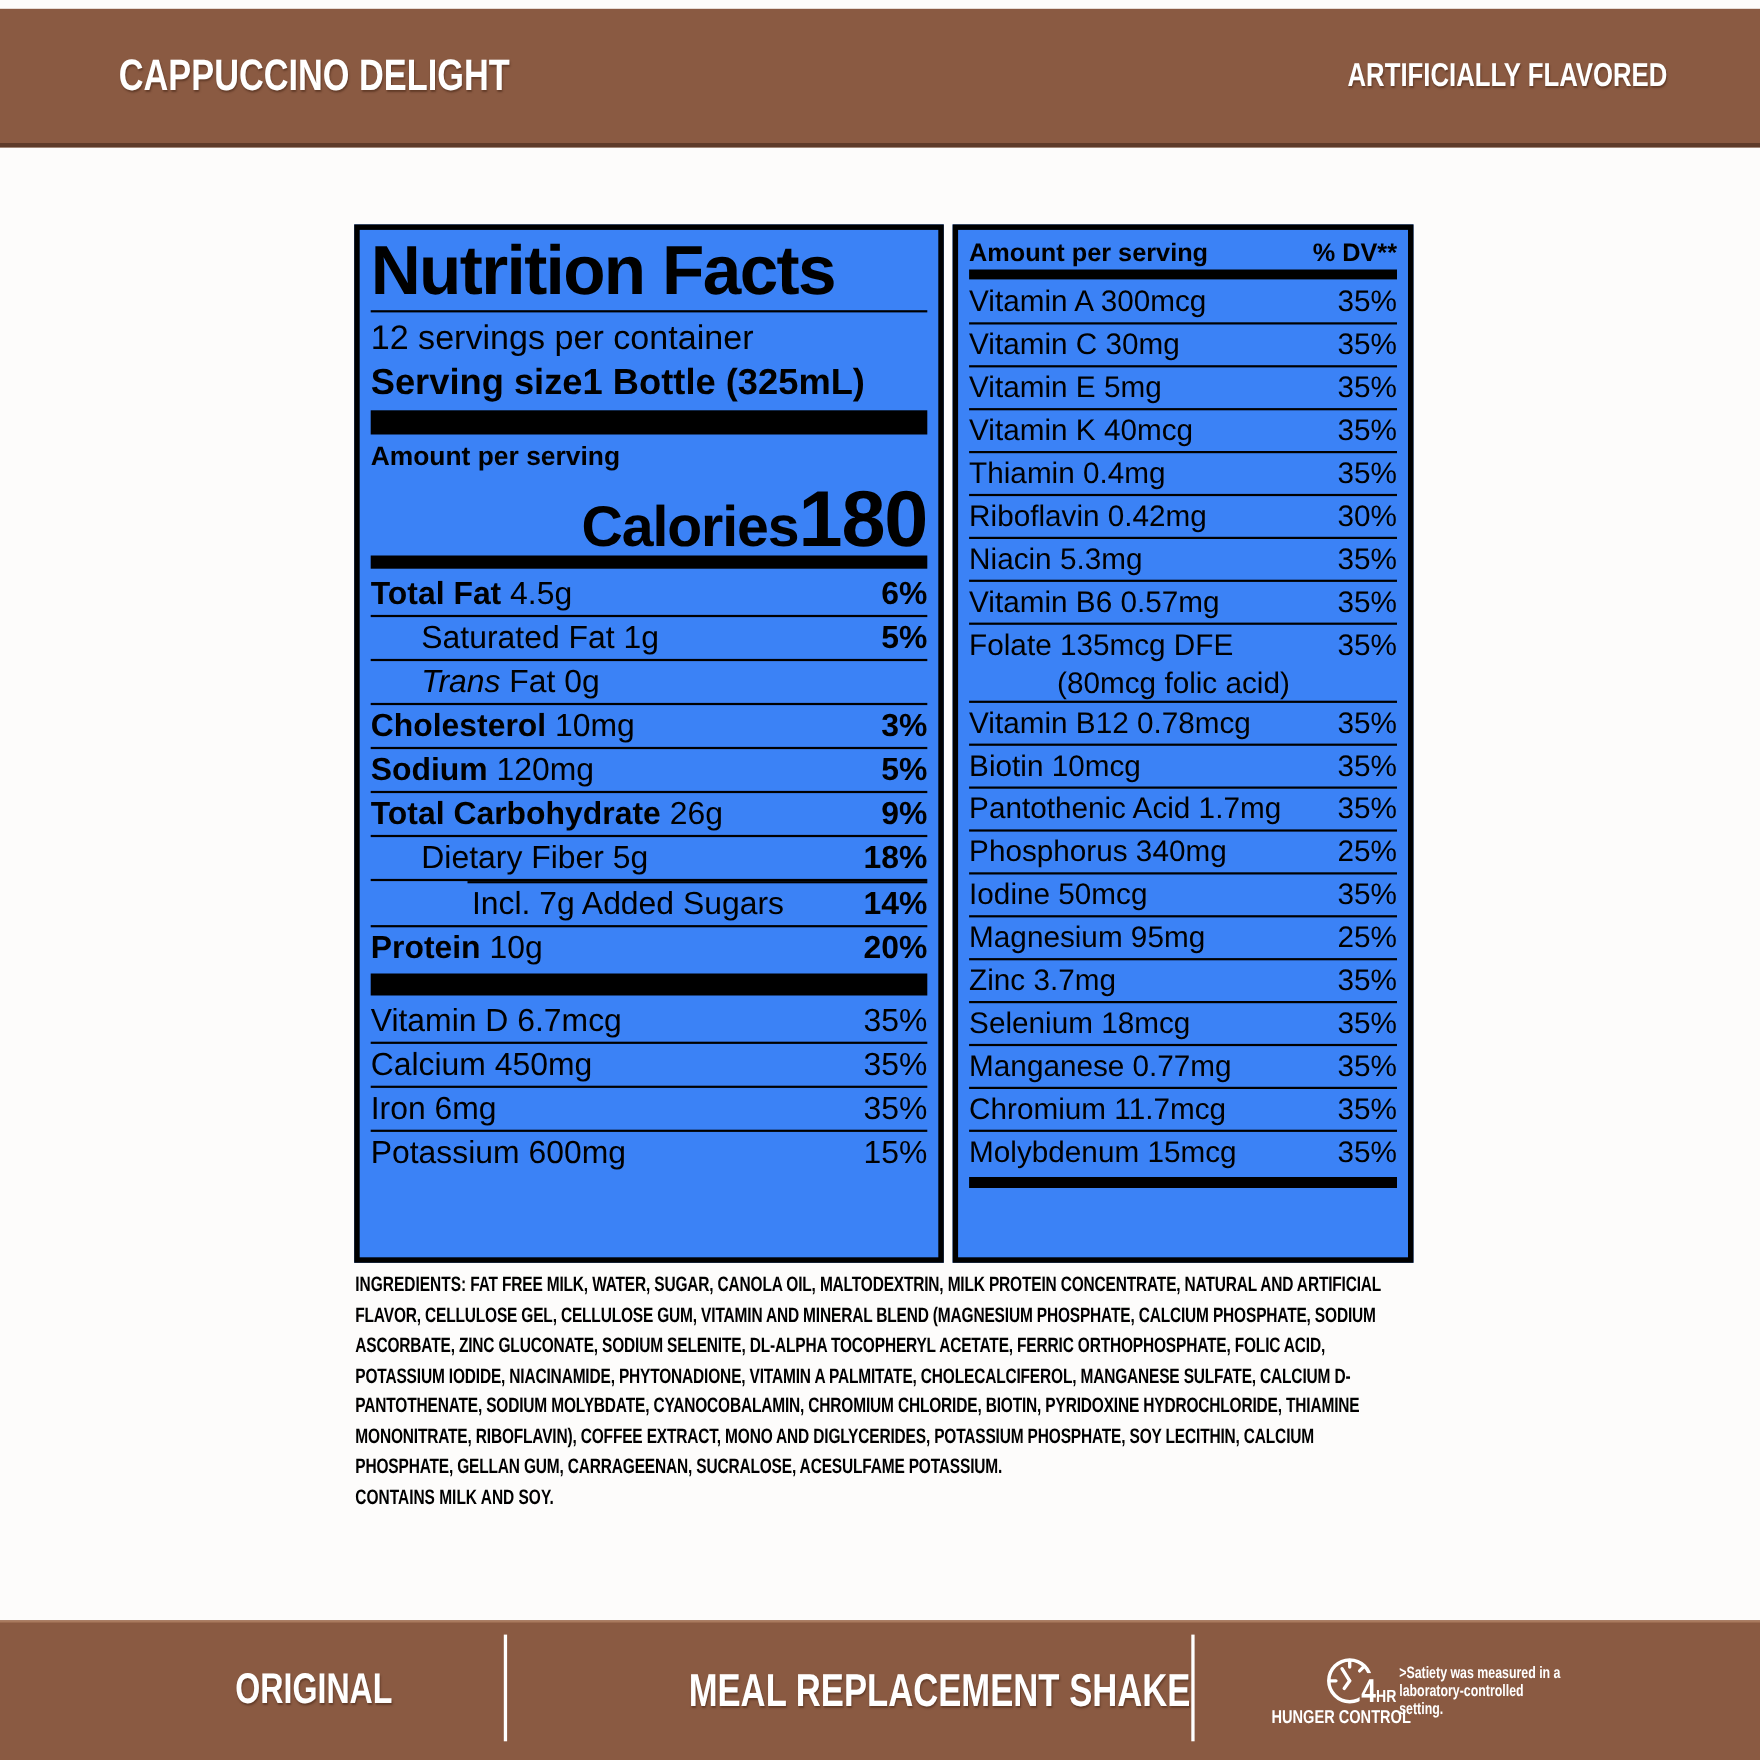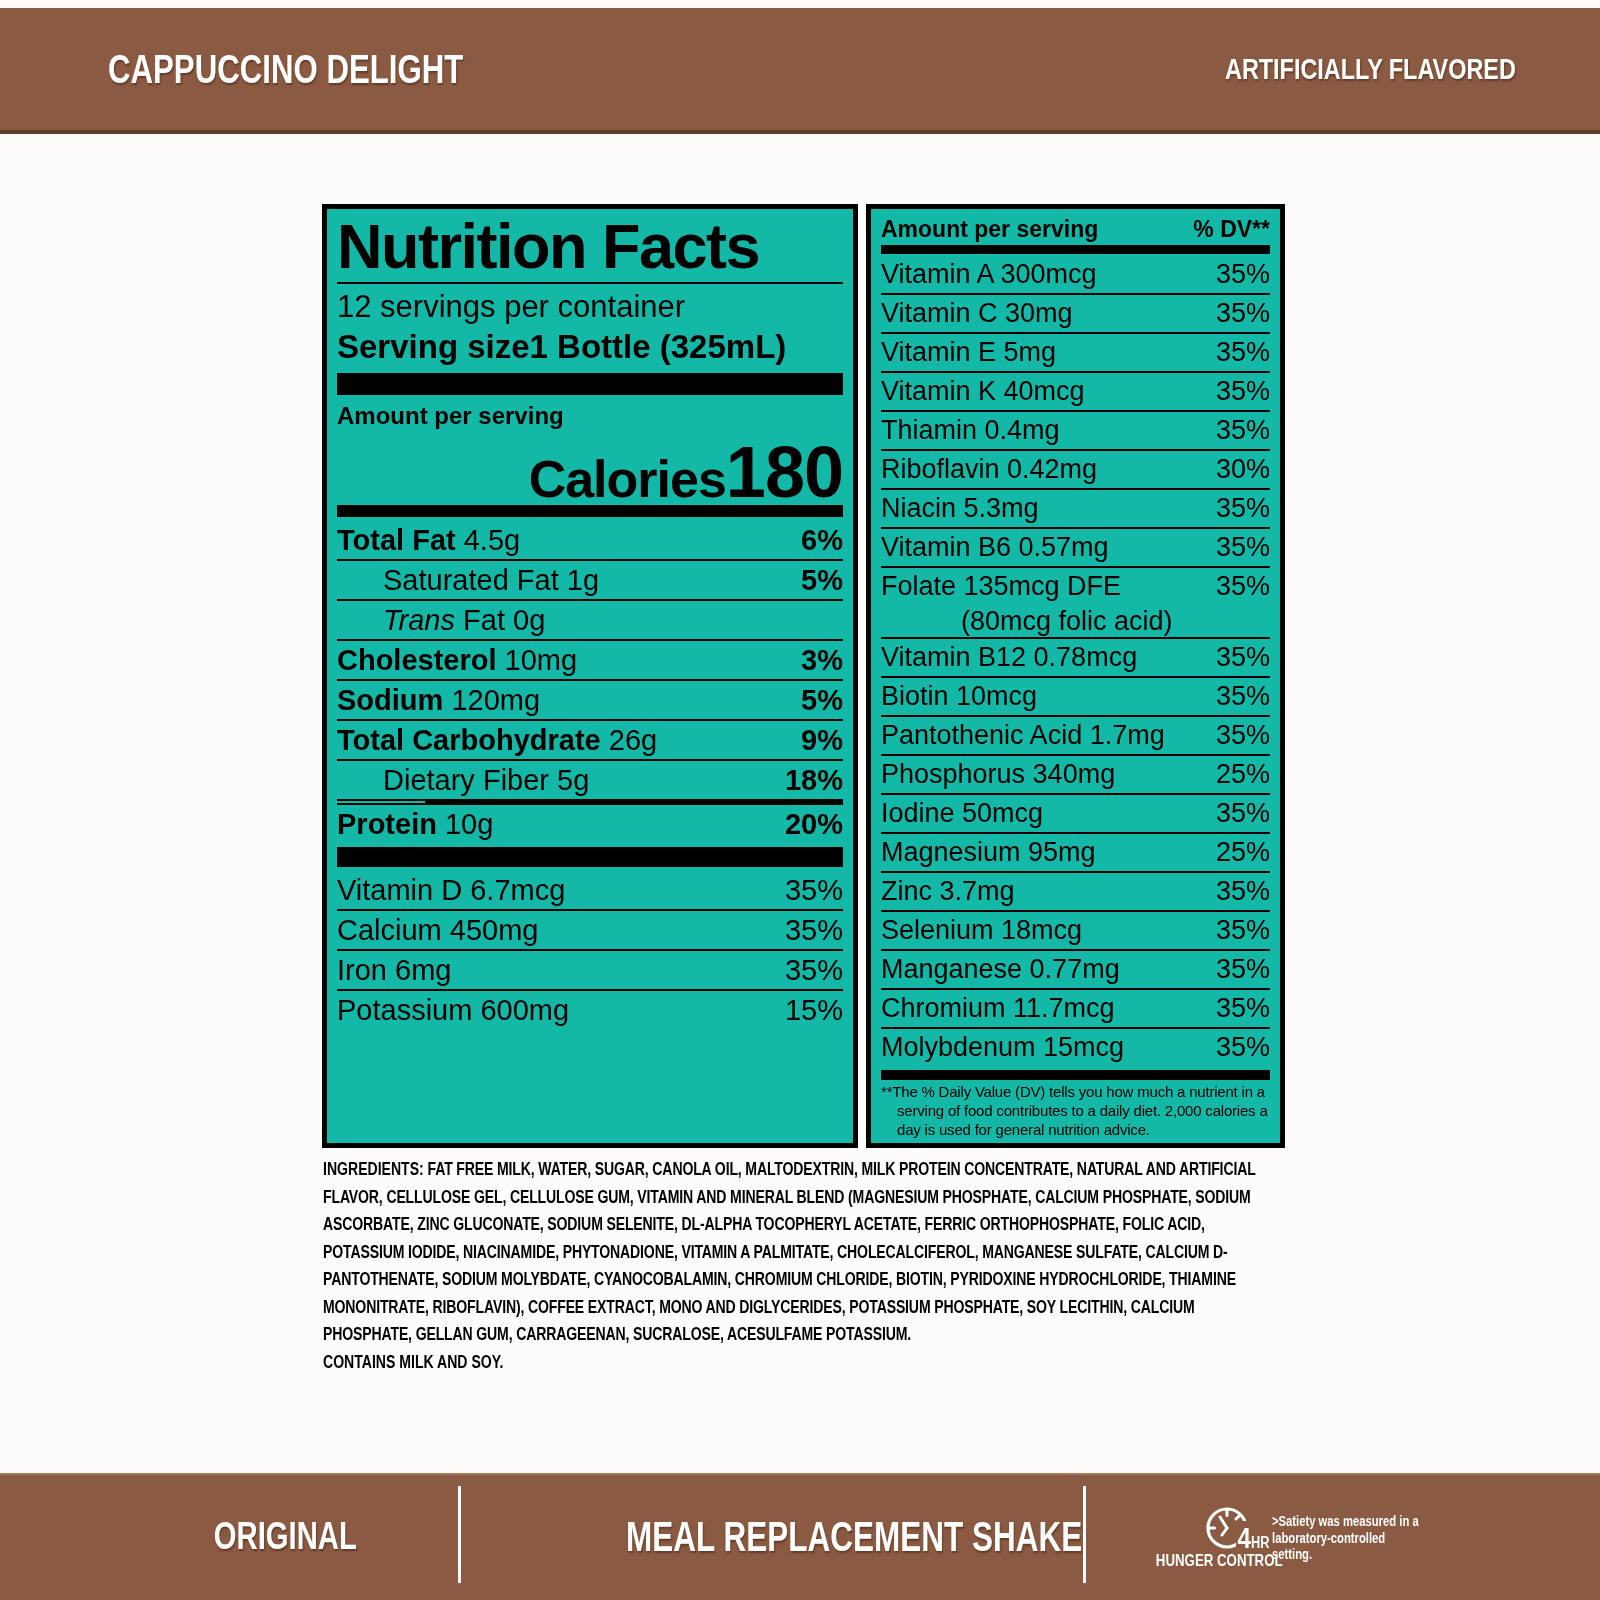--- a/index.html
+++ b/index.html
@@ -14,21 +14,21 @@
   .banner-top{top:8px;height:122px;border-bottom:4px solid #5e3b2a}
   .banner-bottom{top:1473px;height:127px;border-top:2px solid #a97a5e}
   .cond{display:inline-block;white-space:nowrap;font-weight:bold;color:#fff;
         text-shadow:1px 2px 2px rgba(60,30,15,.5)}
   .tb-left{position:absolute;left:108px;top:50%;transform:translateY(-50%)}
   .tb-left .cond{font-size:40px;transform:scaleX(.78);transform-origin:left center}
   .tb-right{position:absolute;right:84px;top:50%;transform:translateY(-50%);text-align:right}
   .tb-right .cond{font-size:30px;transform:scaleX(.78);transform-origin:right center}
 
   
-  .nf{position:absolute;background:#14b8a6;border:5px solid #000;box-sizing:border-box;padding:4px 10px}
+  .nf{position:absolute;background:#3b82f6;border:5px solid #000;box-sizing:border-box;padding:4px 10px}
   .nf-left{left:322px;top:204px;width:536px;height:944px}
   .nf-right{left:866px;top:204px;width:419px;height:944px}
 
   .nf-title{margin:0;font-size:63px;font-weight:bold;letter-spacing:-1.5px;line-height:66px;white-space:nowrap}
   .rule{border-top:2px solid #000;margin:3px 0}
   .servings{font-size:31px;line-height:40px}
   .ssize{display:flex;justify-content:flex-start;font-weight:bold;font-size:33px;line-height:40px}
   .bar{background:#000}
   .b22{height:22px;margin:6px 0}
   .b12{height:12px;margin:6px 0 4px}
@@ -139,20 +139,24 @@
         <span class="nlabel"><span class="b">Total Carbohydrate</span> 26g</span>
         <span class="ndv b">9%</span>
       </div>
       <div class="sep"></div>
       <div class="nrow">
         <span class="nlabel ind1">Dietary Fiber 5g</span>
         <span class="ndv b">18%</span>
       </div>
       <div class="sep"></div>
       <div class="sep ind"></div>
+      <div class="nrow">
+        <span class="nlabel ind2">Incl. 7g Added Sugars</span>
+        <span class="ndv b">14%</span>
+      </div>
       <div class="sep"></div>
       <div class="nrow">
         <span class="nlabel"><span class="b">Protein</span> 10g</span>
         <span class="ndv b">20%</span>
       </div>
     </div>
   <div class="bar b20"></div>
   <div id="micro-rows">
       <div class="nrow">
         <span class="nlabel">Vitamin D 6.7mcg</span>
@@ -318,21 +322,20 @@
       </div>
       <div class="sep"></div>
       <div class="rrow">
         <div class="rlabel">
           <div>Molybdenum 15mcg</div>
         </div>
         <span class="ndv">35%</span>
       </div>
     </div>
   <div class="bar b10"></div>
-  <p class="footnote">**The % Daily Value (DV) tells you how much a nutrient in a serving of food contributes to a daily diet. 2,000 calories a day is used for general nutrition advice.</p>
 </section>
 
 <p class="ingredients"><span class="lead">INGREDIENTS:</span><span> FAT FREE MILK, WATER, SUGAR, CANOLA OIL, MALTODEXTRIN, MILK PROTEIN CONCENTRATE, NATURAL AND ARTIFICIAL FLAVOR, CELLULOSE GEL, CELLULOSE GUM,  VITAMIN AND MINERAL BLEND (MAGNESIUM PHOSPHATE, CALCIUM PHOSPHATE, SODIUM ASCORBATE, ZINC GLUCONATE, SODIUM SELENITE, DL-ALPHA TOCOPHERYL ACETATE, FERRIC ORTHOPHOSPHATE, FOLIC ACID, POTASSIUM IODIDE, NIACINAMIDE, PHYTONADIONE, VITAMIN A PALMITATE, CHOLECALCIFEROL, MANGANESE SULFATE, CALCIUM D-PANTOTHENATE, SODIUM MOLYBDATE, CYANOCOBALAMIN, CHROMIUM CHLORIDE, BIOTIN, PYRIDOXINE HYDROCHLORIDE, THIAMINE MONONITRATE, RIBOFLAVIN), COFFEE EXTRACT, MONO AND DIGLYCERIDES, POTASSIUM PHOSPHATE, SOY LECITHIN, CALCIUM PHOSPHATE, GELLAN GUM, CARRAGEENAN, SUCRALOSE, ACESULFAME POTASSIUM.</span><br>
   <span class="lead">CONTAINS MILK AND SOY.</span>
 </p>
 
 <footer class="banner banner-bottom"></footer>
 <div class="bb-original">
   <span class="cond">ORIGINAL</span>
 </div>

